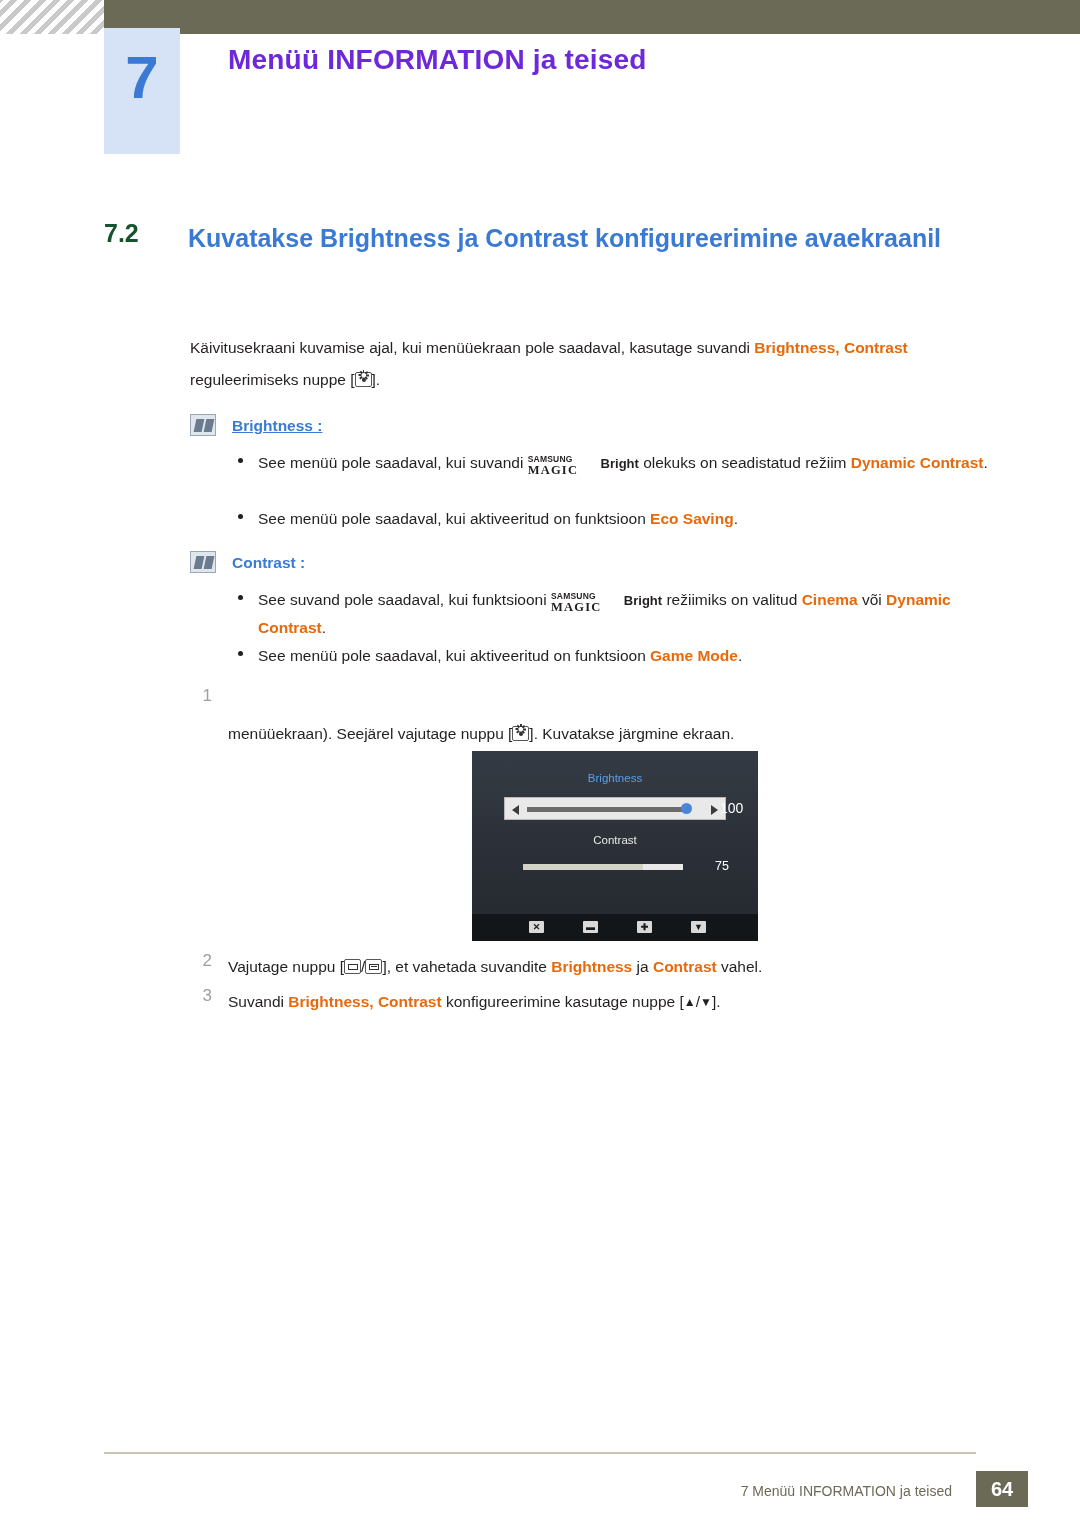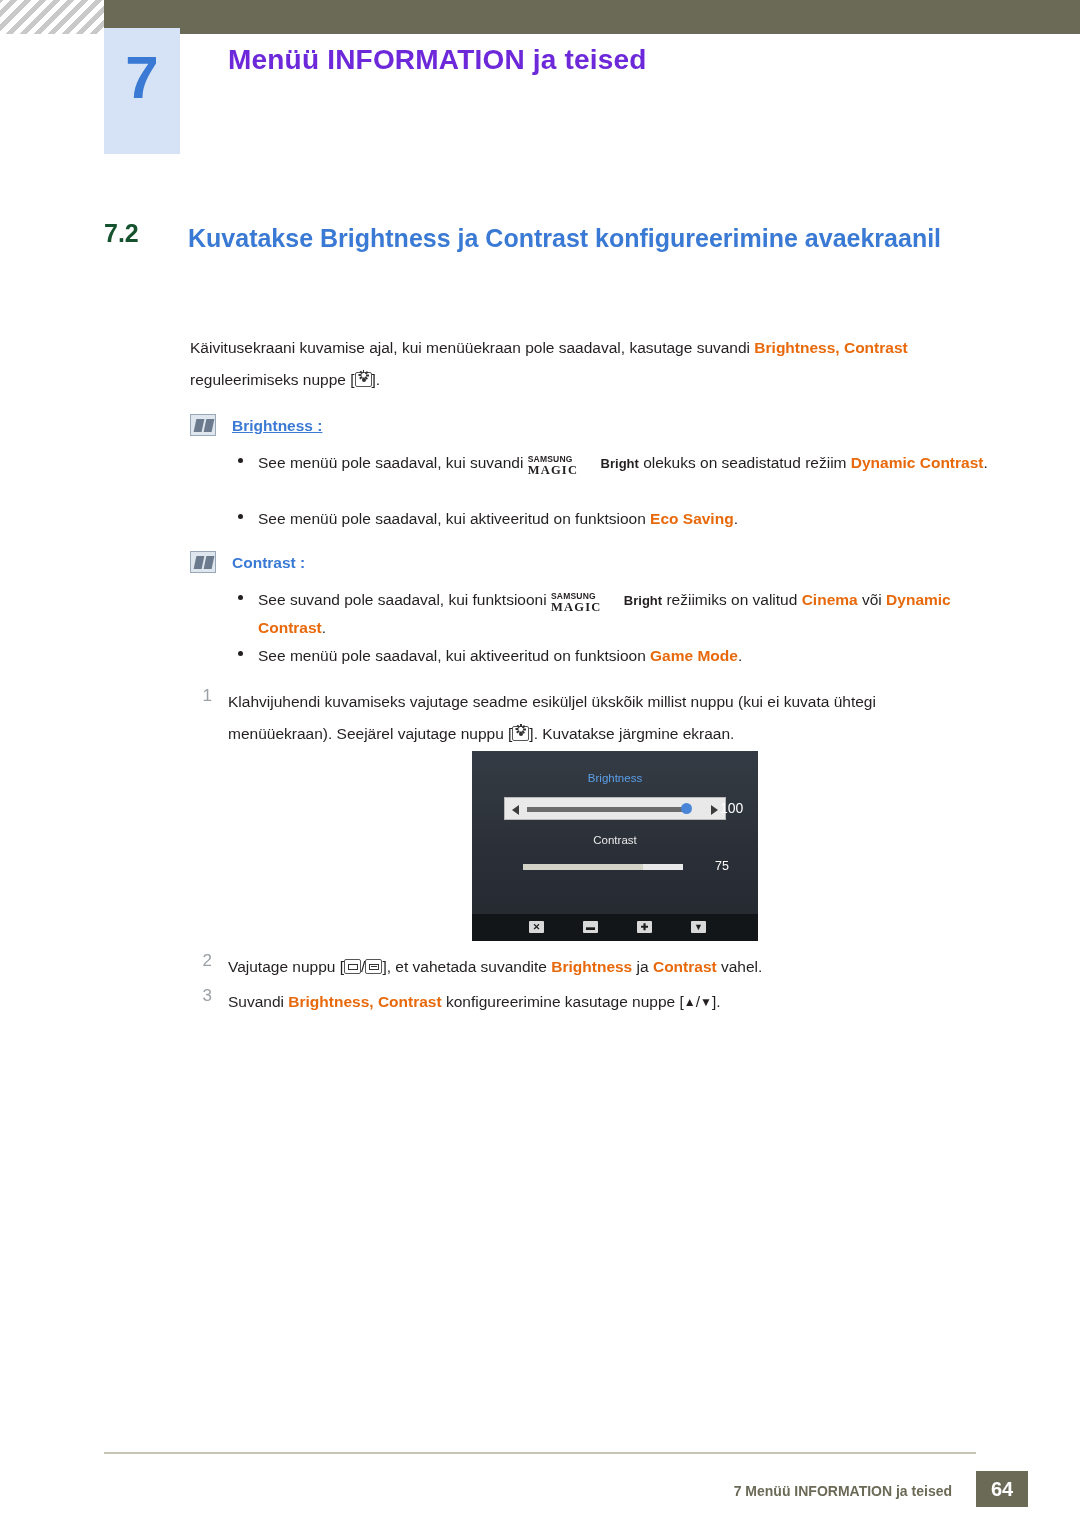--- a/index.html
+++ b/index.html
@@ -439,21 +439,21 @@
     top: 1452px;
     width: 872px;
     height: 2px;
     background: #c9c5b4;
   }
   .footer-text {
     position: absolute;
     right: 128px;
     top: 1483px;
     font-size: 14px;
-    font-weight: bold;
+    font-weight: normal;
     color: #6b6a57;
   }
   .footer-page {
     position: absolute;
     left: 976px;
     top: 1471px;
     width: 52px;
     height: 36px;
     background: #6b6a57;
     color: #ffffff;
@@ -510,21 +510,21 @@
   <span class="bullet-text"><span>See suvand pole saadaval, kui funktsiooni </span><span class="magic"><span class="sam">SAMSUNG</span><span class="mag">MAGIC</span><span class="brt">Bright</span></span><span> režiimiks on valitud </span><span class="b">Cinema</span><span> või </span><span class="b">Dynamic Contrast</span><span>.</span></span>
 </div>
 
 <div class="bullet-row" style="left:238px; top:643px; width:800px;">
   <span class="bullet-dot"></span>
   <span class="bullet-text"><span>See menüü pole saadaval, kui aktiveeritud on funktsioon </span><span class="b">Game Mode</span><span>.</span></span>
 </div>
 
 <div class="step-num" style="left:188px; top:686px;">1</div>
 <div class="step-text" style="left:228px; top:686px; width:790px;">
-  <span>Klahvijuhendi kuvamiseks vajutage seadme esiküljel ükskõik millist nuppu (kui ei kuvata ühtegi</span><br>
+  <br>
   <span>menüüekraan). Seejärel vajutage nuppu [</span><span class="keybox sun"><span class="sunrays">
         <i style="transform:rotate(0deg) translateY(-4px);"></i>
         <i style="transform:rotate(45deg) translateY(-4px);"></i>
         <i style="transform:rotate(90deg) translateY(-4px);"></i>
         <i style="transform:rotate(135deg) translateY(-4px);"></i>
         <i style="transform:rotate(180deg) translateY(-4px);"></i>
         <i style="transform:rotate(225deg) translateY(-4px);"></i>
         <i style="transform:rotate(270deg) translateY(-4px);"></i>
         <i style="transform:rotate(315deg) translateY(-4px);"></i>
       </span></span><span>]. Kuvatakse järgmine ekraan.</span>

